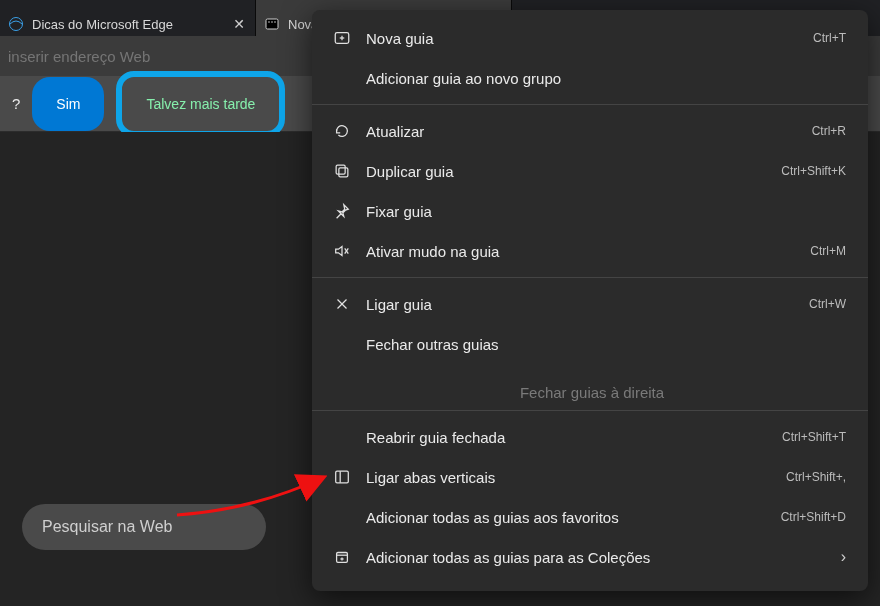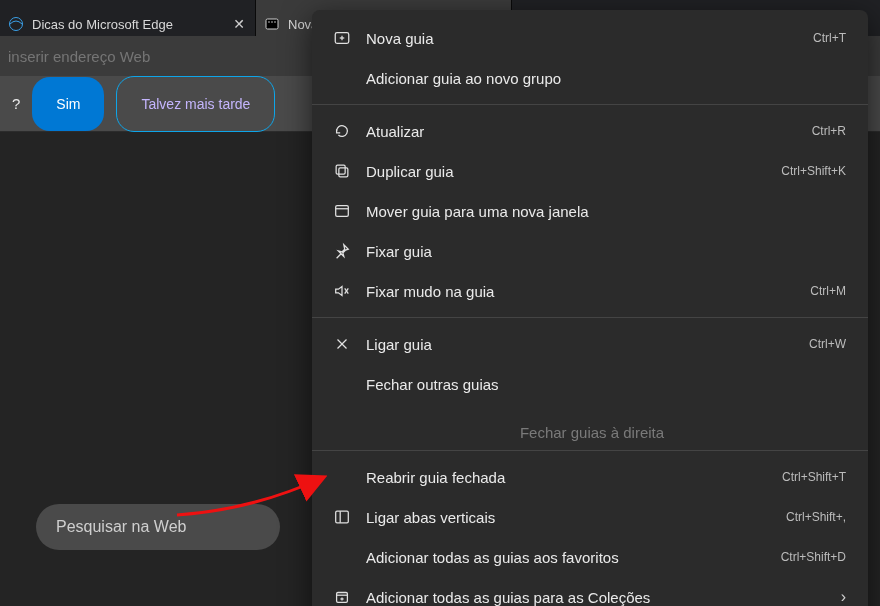--- a/index.html
+++ b/index.html
@@ -68,40 +68,40 @@
     gap: 12px;
     border-bottom: 1px solid #2c2c2c;
   }
   .notif-text { color: #eaeaea; font-size: 15px; }
   .btn {
     border: none; border-radius: 18px;
     padding: 19px 24px; font-size: 14px;
     cursor: pointer;
   }
   .btn-primary { background: #0078d4; color: #fff; }
-  .btn-secondary { background: transparent; color: #c4b5fd; border: 1px solid #0ea5e9; text-align: center; }
+  .btn-secondary { background: transparent; color: #86efac; border: 6px solid #0ea5e9; text-align: center; }
 
   
   .page-content {
     position: absolute;
     left: 0; right: 0; top: 132px; bottom: 0;
     background: #242424;
   }
   .big-spot {
     position: absolute;
     left: 350px; top: 220px;
     width: 180px; height: 180px;
     background: radial-gradient(circle, #4a4420 0%, #242424 70%);
     border-radius: 50%;
     filter: blur(8px);
     opacity: .55;
   }
   .search-pill {
     position: absolute;
-    left: 36px; bottom: 56px;
+    left: 22px; bottom: 56px;
     width: 244px; height: 46px;
     border-radius: 24px;
     background: #4a4a4a;
     display: flex; align-items: center;
     padding: 8px 20px;
     color: #cfcfcf;
     font-size: 16px;
   }
 
   
@@ -227,48 +227,39 @@
     <span class="menu-icon">
       <svg viewBox="0 0 20 20">
           <rect x="6.5" y="6.5" width="10" height="10" rx="1.5"></rect>
           <rect x="3.5" y="3.5" width="10" height="10" rx="1.5"></rect>
         </svg>
     </span>
     <span class="menu-label">Duplicar guia</span>
     <span class="menu-shortcut">Ctrl+Shift+K</span>
   </div>
 
-  <div class="menu-item">
-    <span class="menu-icon">
-      <svg viewBox="0 0 20 20">
-          <rect x="3" y="4" width="14" height="12" rx="1.5"></rect>
-          <line x1="3" y1="7.5" x2="17" y2="7.5"></line>
-        </svg>
-    </span>
-    <span class="menu-label">Mover guia para uma nova janela</span>
-  </div>
 
   <div class="menu-item">
     <span class="menu-icon">
       <svg viewBox="0 0 20 20">
           <path d="M12 3l5 5-3 1-3 3 1 4-3-3-5 5 5-5-3-3 4 1 3-3z"></path>
         </svg>
     </span>
     <span class="menu-label">Fixar guia</span>
   </div>
 
   <div class="menu-item">
     <span class="menu-icon">
       <svg viewBox="0 0 20 20">
           <path d="M3 8v4h3l4 3V5L6 8z"></path>
           <line x1="13" y1="7" x2="17" y2="13"></line>
           <line x1="17" y1="7" x2="13" y2="13"></line>
         </svg>
     </span>
-    <span class="menu-label">Fixar mudo na guia</span>
+    <span class="menu-label">Ativar mudo na guia</span>
     <span class="menu-shortcut">Ctrl+M</span>
   </div>
 
   <div class="menu-sep"></div>
 
   <div class="menu-item">
     <span class="menu-icon">
       <svg viewBox="0 0 20 20">
           <line x1="5" y1="5" x2="15" y2="15"></line>
           <line x1="15" y1="5" x2="5" y2="15"></line>

